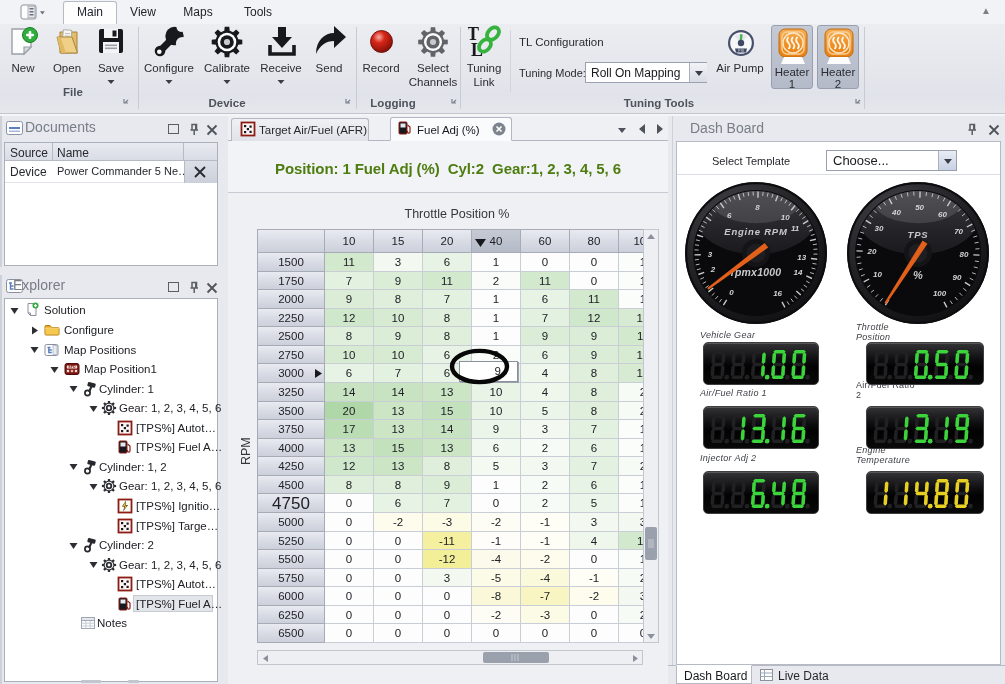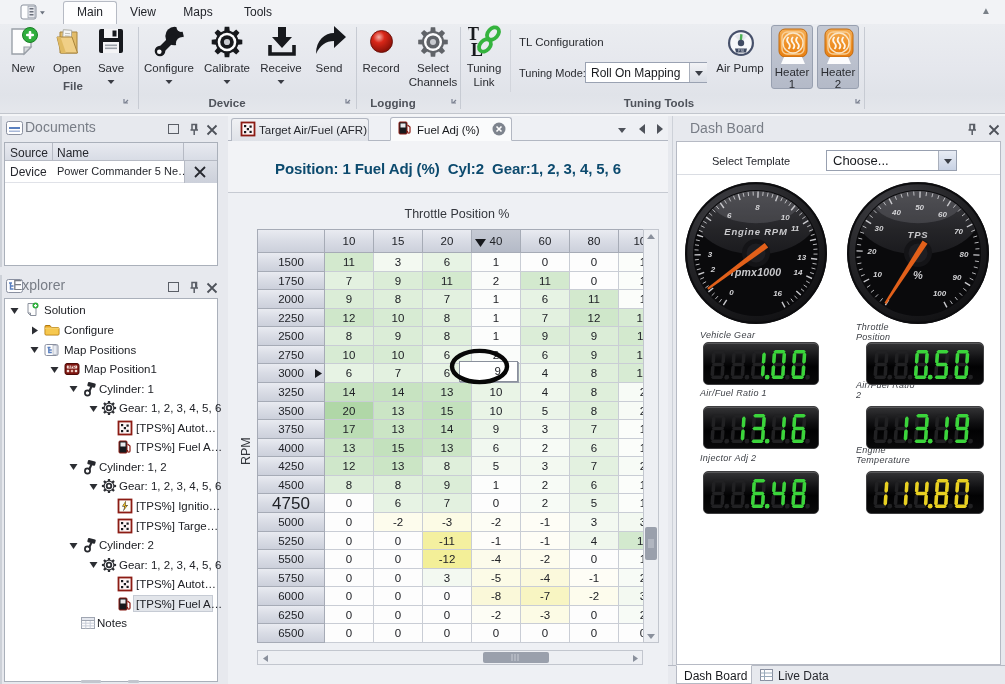--- a/index.html
+++ b/index.html
@@ -25,21 +25,21 @@
 <div class="abs" style="left:158px;top:5px;width:80px;text-align:center;font-size:12px;color:#23252b;">Maps</div>
 <div class="abs" style="left:218px;top:5px;width:80px;text-align:center;font-size:12px;color:#23252b;">Tools</div>
 <div class="abs" style="left:976px;top:5px;width:20px;height:14px;color:#7a8088;font-size:10px;text-align:center;">▲</div>
 <div class="abs" style="left:0;top:24px;width:1005px;height:90px;background:linear-gradient(180deg,#ebedf1 0%,#e5e7ed 50%,#e0e3e9 80%,#e5e7ec 100%);border-bottom:1px solid #c2c6cd;"></div>
 <div class="abs" style="left:0;top:114px;width:1005px;height:2px;background:#f4f5f7;"></div>
 <div class="abs vline" style="left:138px;top:27px;height:82px;"></div>
 <div class="abs vline" style="left:356px;top:27px;height:82px;"></div>
 <div class="abs vline" style="left:460px;top:27px;height:82px;"></div>
 <div class="abs vline" style="left:864px;top:27px;height:82px;"></div>
 <div class="abs" style="left:510px;top:30px;width:1px;height:62px;background:#d2d5dc;"></div>
-<div class="abs cap" style="left:-1px;top:80px;width:120px;padding-left:28px;">File</div>
+<div class="abs cap" style="left:-1px;top:86px;width:120px;padding-left:28px;">File</div>
 <div class="abs cap" style="left:167px;top:97px;width:120px;">Device</div>
 <div class="abs cap" style="left:333px;top:97px;width:120px;">Logging</div>
 <div class="abs cap" style="left:599px;top:97px;width:120px;">Tuning Tools</div>
 <div class="abs" style="left:122px;top:96px;width:10px;height:10px;">
     <svg width="10" height="10">
       <path d="M2 3 L2 7 L6 7 M6 4 L3 7" stroke="#7a8090" stroke-width="1.2" fill="none"></path>
     </svg>
   </div>
 <div class="abs" style="left:344px;top:96px;width:10px;height:10px;">
     <svg width="10" height="10">
@@ -553,21 +553,21 @@
     <svg width="10" height="12">
       <path d="M8 1 L2 6 L8 11 Z" fill="#4e525a"></path>
     </svg>
   </div>
 <div class="abs" style="left:655px;top:123px;width:10px;height:12px;">
     <svg width="10" height="12">
       <path d="M2 1 L8 6 L2 11 Z" fill="#4e525a"></path>
     </svg>
   </div>
 <div class="abs" style="left:228px;top:141px;width:440px;height:52px;background:#f2f3f6;border-bottom:1px solid #c6cad2;"></div>
-<div class="abs" style="left:228px;top:160px;width:440px;text-align:center;font-size:15px;font-weight:bold;color:#0c4a6e;letter-spacing:-0.1px;">Position: 1 Fuel Adj (%)&nbsp; Cyl:2&nbsp; Gear:1, 2, 3, 4, 5, 6</div>
+<div class="abs" style="left:228px;top:160px;width:440px;text-align:center;font-size:15px;font-weight:bold;color:#4d7c0f;letter-spacing:-0.1px;">Position: 1 Fuel Adj (%)&nbsp; Cyl:2&nbsp; Gear:1, 2, 3, 4, 5, 6</div>
 <div class="abs" style="left:257px;top:207px;width:400px;text-align:center;font-size:12.5px;color:#34373d;">Throttle Position %</div>
 <div class="abs" style="left:226px;top:438px;width:30px;height:30px;">
     <div style="transform:rotate(-90deg);font-size:12.5px;color:#34373d;width:40px;">RPM</div>
   </div>
 <div class="abs" style="left:257px;top:229px;width:386px;height:414px;overflow:hidden;border-top:1px solid #a6abb6;border-left:1px solid #a6abb6;">
 <div class="abs" style="left:0;top:0;width:67px;height:23px;background:linear-gradient(180deg,#e9ebf1 0%,#d9dce5 50%,#ccd0db 100%);border-right:1px solid #a6abb6;border-bottom:1px solid #a6abb6;"></div>
 <div class="abs" style="left:67px;top:0;width:49px;height:23px;background:linear-gradient(180deg,#e9ebf1 0%,#d9dce5 50%,#ccd0db 100%);border-right:1px solid #a6abb6;border-bottom:1px solid #a6abb6;text-align:center;font-size:11.5px;color:#202227;line-height:23px;">10</div>
 <div class="abs" style="left:116px;top:0;width:49px;height:23px;background:linear-gradient(180deg,#e9ebf1 0%,#d9dce5 50%,#ccd0db 100%);border-right:1px solid #a6abb6;border-bottom:1px solid #a6abb6;text-align:center;font-size:11.5px;color:#202227;line-height:23px;">15</div>
 <div class="abs" style="left:165px;top:0;width:49px;height:23px;background:linear-gradient(180deg,#e9ebf1 0%,#d9dce5 50%,#ccd0db 100%);border-right:1px solid #a6abb6;border-bottom:1px solid #a6abb6;text-align:center;font-size:11.5px;color:#202227;line-height:23px;">20</div>
 <div class="abs" style="left:214px;top:0;width:49px;height:23px;background:linear-gradient(180deg,#c6cad4 0%,#b4bac7 100%);border-right:1px solid #a6abb6;border-bottom:1px solid #a6abb6;text-align:center;font-size:11.5px;color:#202227;line-height:23px;">40</div>
@@ -1004,21 +1004,21 @@
     <text x="96.6" y="116.1" fill="#d4d4d7" font-size="8" font-style="italic" font-weight="bold" text-anchor="middle" dominant-baseline="middle" font-family="Liberation Sans,sans-serif">100</text>
     <text x="75" y="60.0" fill="#c9c9cc" font-size="9.5" font-style="italic" font-weight="bold" text-anchor="middle" font-family="Liberation Sans,sans-serif" letter-spacing="0.8">TPS</text>
     <text x="75" y="101.0" fill="#c9c9cc" font-size="11" font-style="italic" font-weight="bold" text-anchor="middle" font-family="Liberation Sans,sans-serif" letter-spacing="0.2">%</text>
     <circle cx="75" cy="75" r="14" fill="#141417"></circle>
     <circle cx="75" cy="75" r="9.5" fill="#1e1e22"></circle>
     <polygon points="79.6,62.5 84.5,65.7 43.3,126.0 41.5,124.8" fill="#e2601a"></polygon>
   </svg>
 <div class="abs" style="left:700px;top:330px;font-size:9px;font-style:italic;color:#3e4147;letter-spacing:0.3px;">Vehicle Gear</div>
 <div class="abs" style="left:856px;top:322px;font-size:9px;font-style:italic;color:#3e4147;letter-spacing:0.3px;">Throttle<br>Position</div>
 <div class="abs" style="left:700px;top:388px;font-size:9px;font-style:italic;color:#3e4147;letter-spacing:0.3px;">Air/Fuel Ratio 1</div>
-<div class="abs" style="left:856px;top:380px;font-size:9px;font-style:italic;color:#3e4147;letter-spacing:0.3px;">Air/Fuel Ratio<br>2</div>
+<div class="abs" style="left:856px;top:380px;font-size:9px;color:#3e4147;letter-spacing:0.3px;">Air/Fuel Ratio<br>2</div>
 <div class="abs" style="left:700px;top:453px;font-size:9px;font-style:italic;color:#3e4147;letter-spacing:0.3px;">Injector Adj 2</div>
 <div class="abs" style="left:856px;top:445px;font-size:9px;font-style:italic;color:#3e4147;letter-spacing:0.3px;">Engine<br>Temperature</div>
 <div style="position:absolute;left:703px;top:342px;width:116px;height:43px;background:linear-gradient(180deg,#343436 0%,#101012 38%,#020203 58%,#09090a 100%);border-radius:5px;border:1px solid #3e3e40;box-shadow:inset 0 1px 0 rgba(255,255,255,.18);">
     <svg width="116" height="43" style="position:absolute;left:0;top:0">
       <g transform="translate(0,7.0) scale(1.036) skewX(-4)">
         <polygon points="8.55,1.70 10.25,0.00 18.75,0.00 20.45,1.70 18.75,3.40 10.25,3.40" fill="#212123"></polygon>
         <polygon points="19.30,2.25 21.00,3.95 21.00,11.75 19.30,13.45 17.60,11.75 17.60,3.95" fill="#212123"></polygon>
         <polygon points="19.30,14.55 21.00,16.25 21.00,24.05 19.30,25.75 17.60,24.05 17.60,16.25" fill="#212123"></polygon>
         <polygon points="8.55,26.30 10.25,24.60 18.75,24.60 20.45,26.30 18.75,28.00 10.25,28.00" fill="#212123"></polygon>
         <polygon points="9.70,14.55 11.40,16.25 11.40,24.05 9.70,25.75 8.00,24.05 8.00,16.25" fill="#212123"></polygon>

